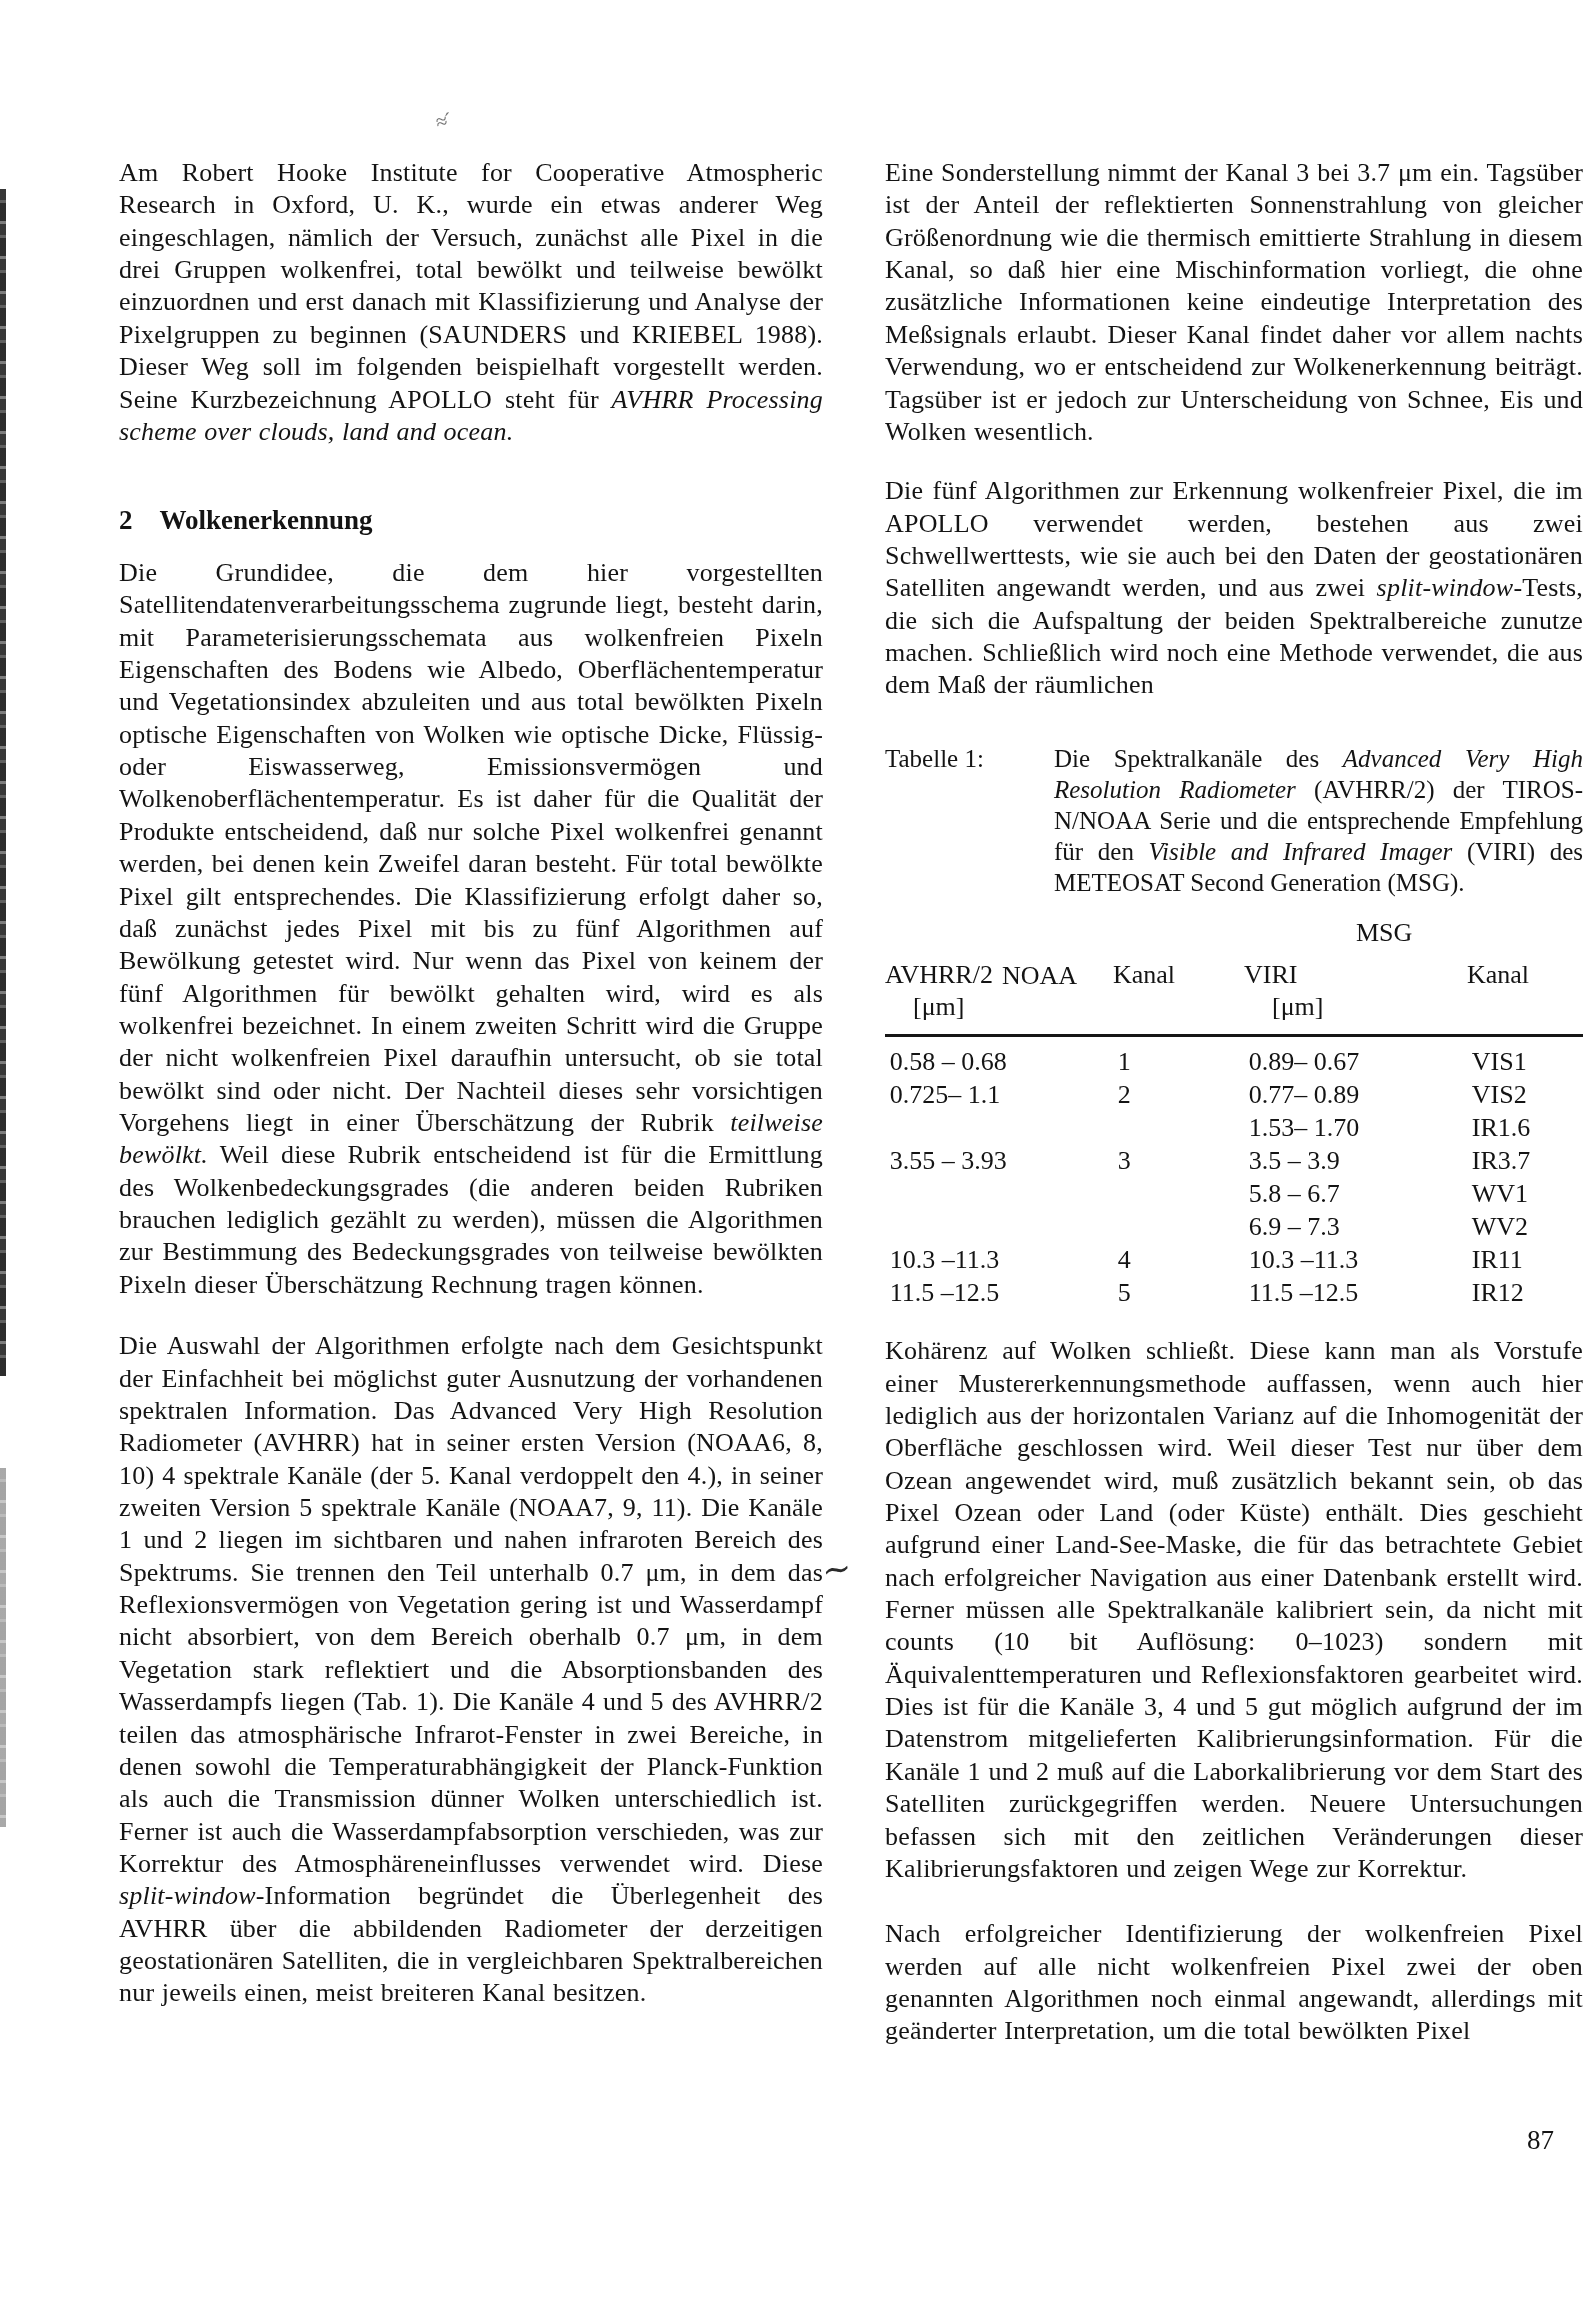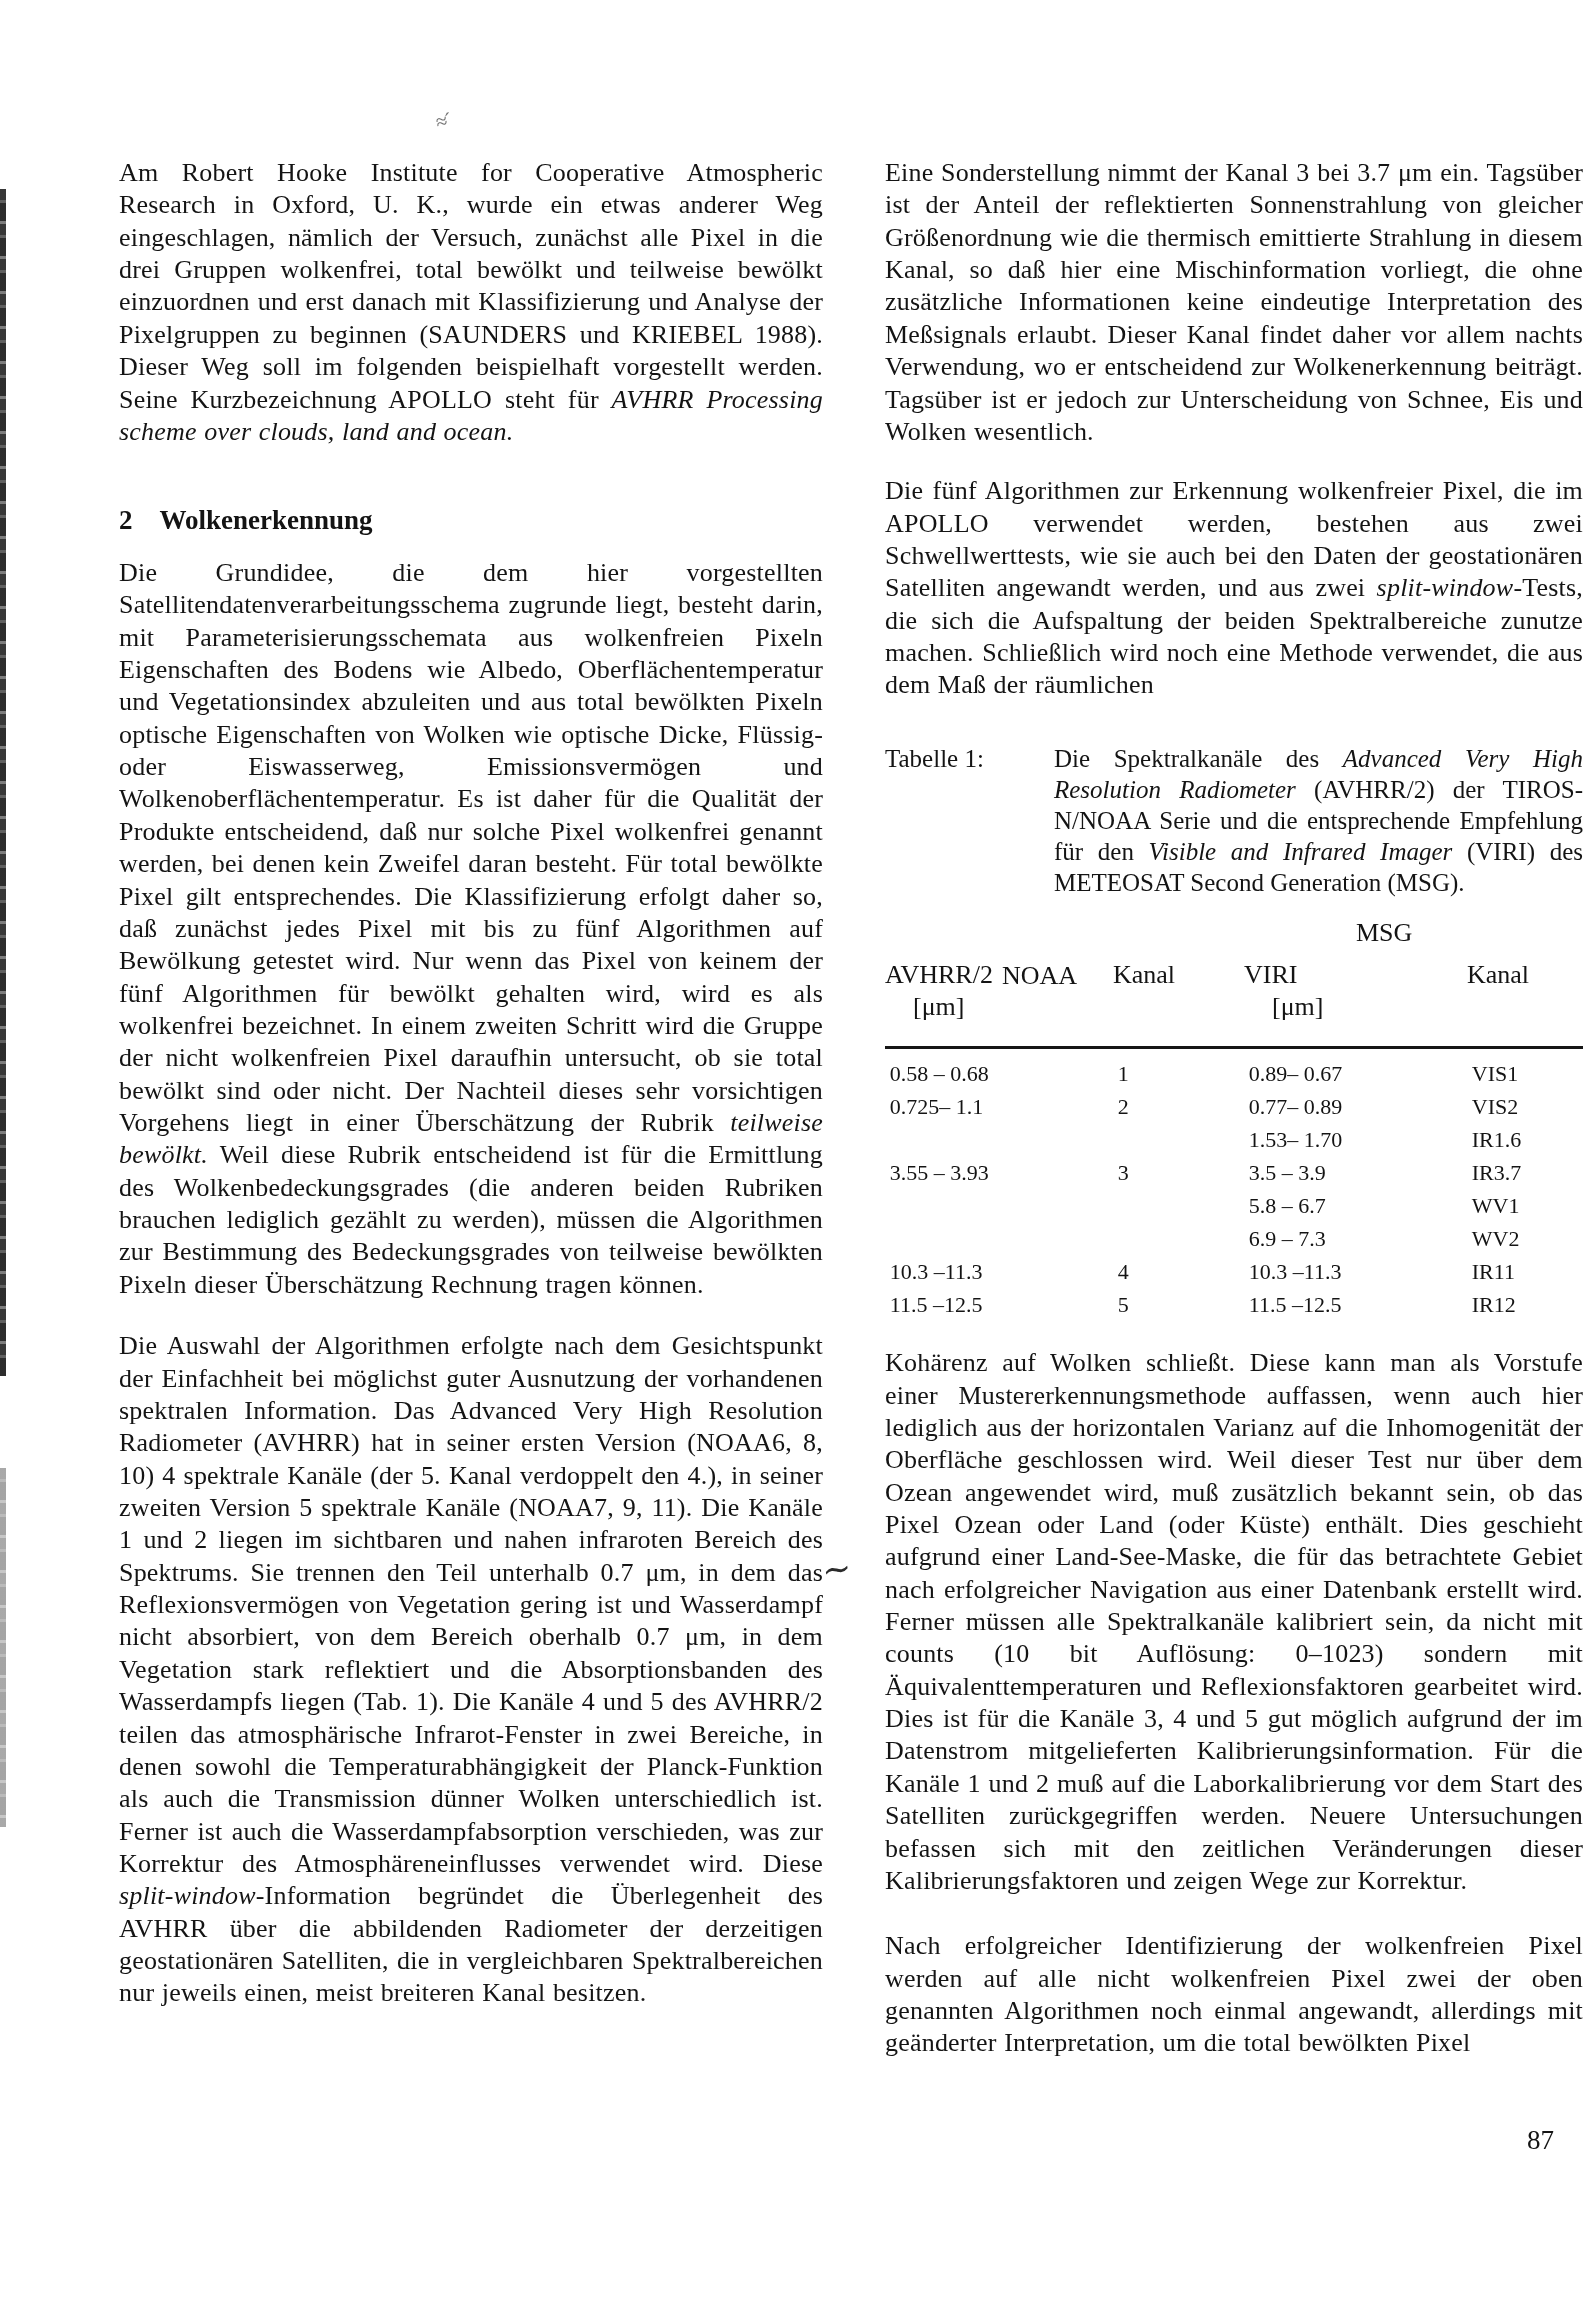--- a/index.html
+++ b/index.html
@@ -73,29 +73,29 @@
   .caption .cap-text{flex:1;text-align:justify;}
   .spectral-table{margin-top:20.7px;position:relative;}
   .group-row{position:relative;height:41px;font-size:26px;}
   .group-row .gh-noaa{position:absolute;left:117px;margin-top:43px;}
   .group-row .gh-msg{position:absolute;left:471px;}
   .thead{
     display:grid;
     grid-template-columns:228px 131px 223px 116px;
     font-size:26px;
     line-height:1.22;
-    padding-bottom:23px;
+    padding-bottom:11px;
     border-bottom:3.2px solid #161616;
   }
   .thead .unit{min-height:32px;margin-left:28px;}
   .tbody{padding-top:8px;}
   .trow{
     display:grid;
     grid-template-columns:228px 131px 223px 116px;
-    font-size:22px;
+    font-size:26px;
     line-height:33px;
     padding-left:4.8px;
   }
   .col.right .para.p3{}
   .col.right .para.p4{margin-top:33px;}
   .page-number{
     position:absolute;
     left:1527px;top:2125px;
     font-size:27px;
   }

